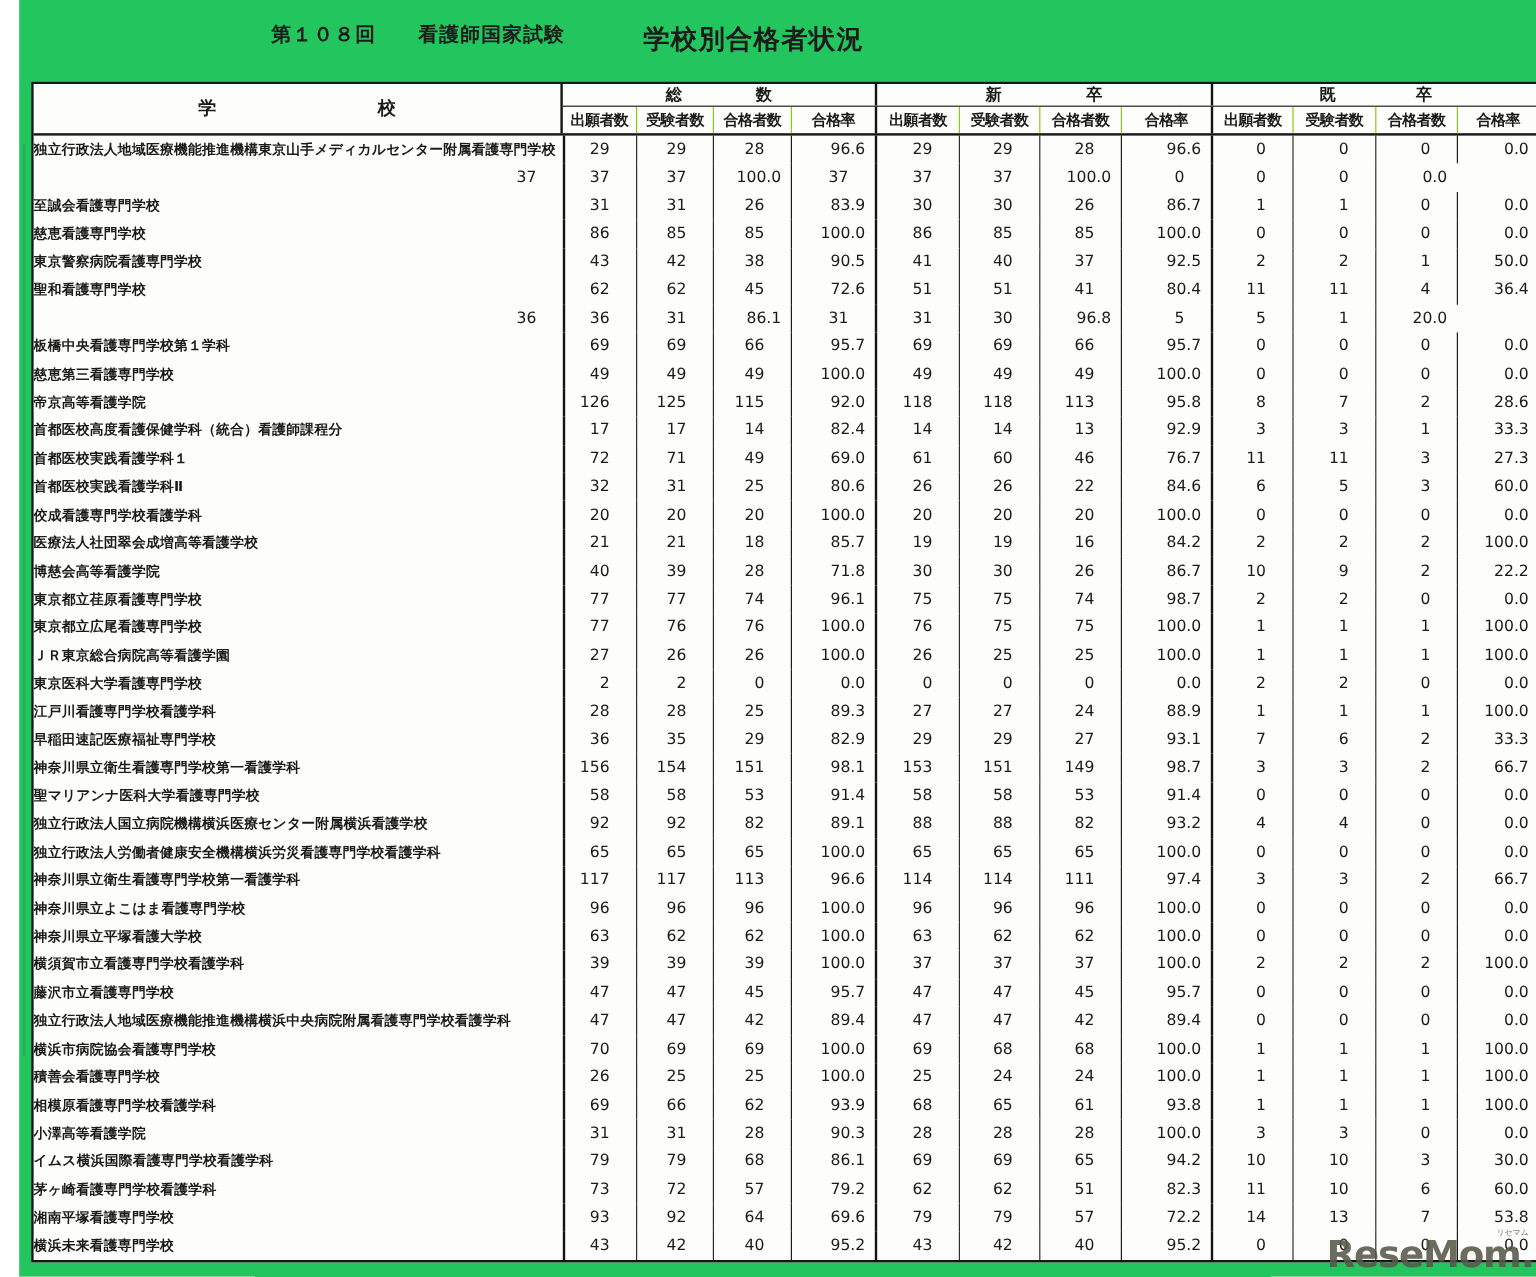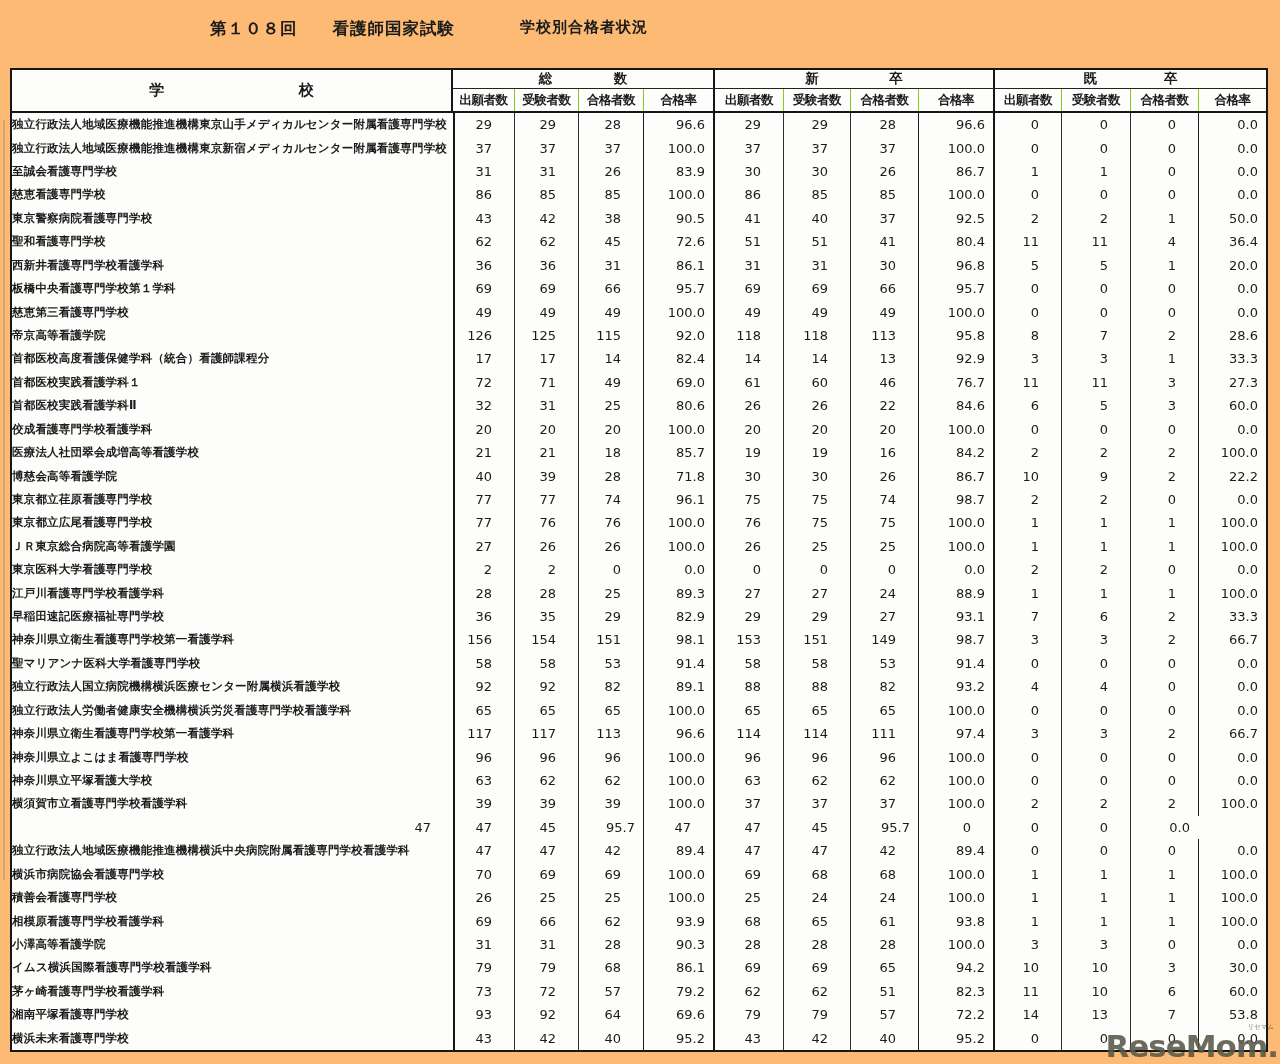--- a/index.html
+++ b/index.html
@@ -4,26 +4,26 @@
 <style>
   html,body{margin:0;padding:0;}
   body{
     width:1280px;height:1064px;
     background:#ffffff;
     font-family:"DejaVu Sans",sans-serif;
     color:#1b1b1b;
     position:relative;
     overflow:hidden;
   }
-  .page{position:absolute;inset:0;background:#fdba74;}
+  .page{position:absolute;inset:0;background:#22c55e;margin-left:16px;}
 
   
   .title-row{position:absolute;top:18px;left:0;width:100%;height:26px;}
   .title-exam{position:absolute;left:210px;top:0;font-size:16.5px;font-weight:600;letter-spacing:1px;white-space:pre;}
-  .title-report{position:absolute;left:520px;top:0;font-size:15px;font-weight:600;letter-spacing:1px;white-space:pre;}
+  .title-report{position:absolute;left:520px;top:0;font-size:22px;font-weight:600;letter-spacing:1px;white-space:pre;}
 
   
   .table-wrap{
     position:absolute;left:10px;top:68px;width:1258px;height:984px;
     border:2.5px solid #161616;box-sizing:border-box;
     display:flex;flex-direction:column;background:#fdfdfb;
   }
   
   .thead{display:flex;height:41px;border-bottom:2px solid #161616;flex:0 0 auto;}
   .th-school{
@@ -140,21 +140,20 @@
     <div class="td num">29</div>
     <div class="td num">28</div>
     <div class="td num rate">96.6</div>
     <div class="td num">0</div>
     <div class="td num">0</div>
     <div class="td num">0</div>
     <div class="td num rate">0.0</div>
   </div>
 
   <div class="tr">
-    <div class="td school">独立行政法人地域医療機能推進機構東京新宿メディカルセンター附属看護専門学校</div>
     <div class="td num">37</div>
     <div class="td num">37</div>
     <div class="td num">37</div>
     <div class="td num rate">100.0</div>
     <div class="td num">37</div>
     <div class="td num">37</div>
     <div class="td num">37</div>
     <div class="td num rate">100.0</div>
     <div class="td num">0</div>
     <div class="td num">0</div>
@@ -220,21 +219,20 @@
     <div class="td num">51</div>
     <div class="td num">41</div>
     <div class="td num rate">80.4</div>
     <div class="td num">11</div>
     <div class="td num">11</div>
     <div class="td num">4</div>
     <div class="td num rate">36.4</div>
   </div>
 
   <div class="tr">
-    <div class="td school">西新井看護専門学校看護学科</div>
     <div class="td num">36</div>
     <div class="td num">36</div>
     <div class="td num">31</div>
     <div class="td num rate">86.1</div>
     <div class="td num">31</div>
     <div class="td num">31</div>
     <div class="td num">30</div>
     <div class="td num rate">96.8</div>
     <div class="td num">5</div>
     <div class="td num">5</div>
@@ -604,20 +602,21 @@
     <div class="td num">37</div>
     <div class="td num">37</div>
     <div class="td num rate">100.0</div>
     <div class="td num">2</div>
     <div class="td num">2</div>
     <div class="td num">2</div>
     <div class="td num rate">100.0</div>
   </div>
 
   <div class="tr">
+    <div class="td school">藤沢市立看護専門学校</div>
     <div class="td num">47</div>
     <div class="td num">47</div>
     <div class="td num">45</div>
     <div class="td num rate">95.7</div>
     <div class="td num">47</div>
     <div class="td num">47</div>
     <div class="td num">45</div>
     <div class="td num rate">95.7</div>
     <div class="td num">0</div>
     <div class="td num">0</div>

